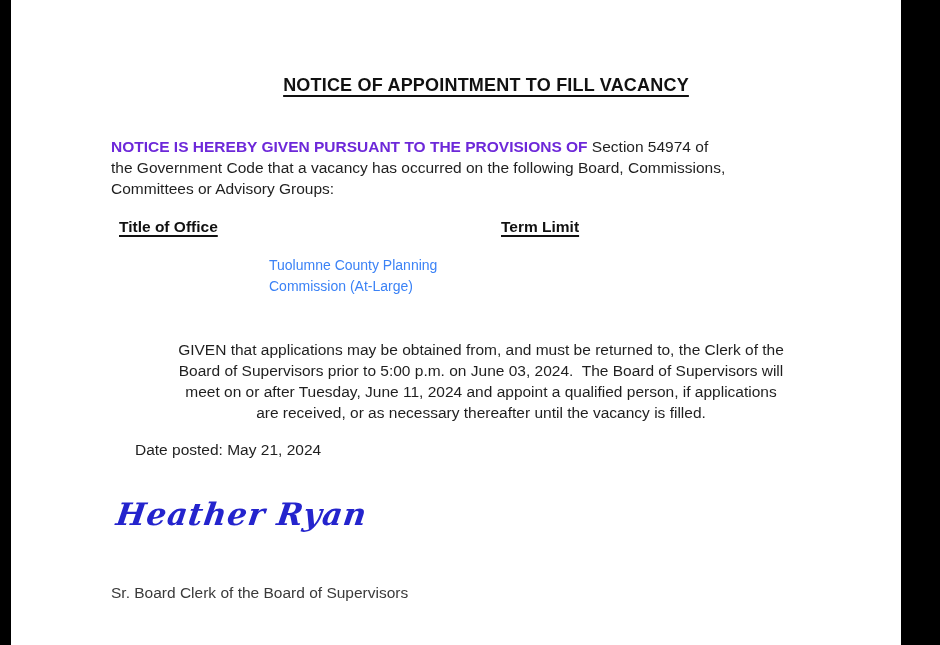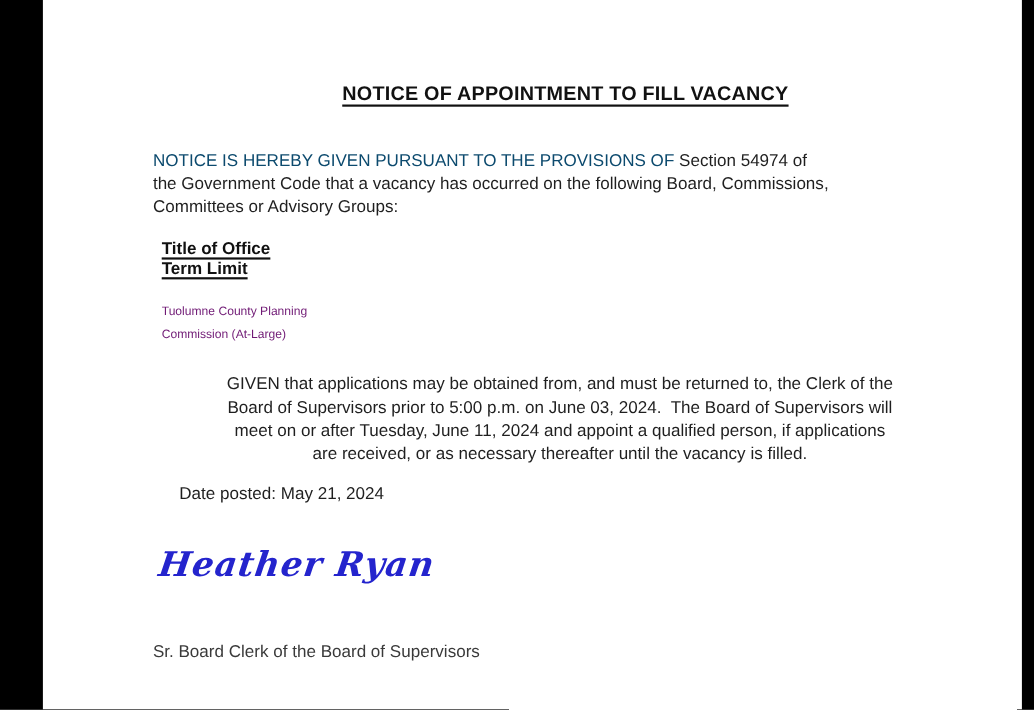--- a/index.html
+++ b/index.html
@@ -12,21 +12,21 @@
     overflow: hidden;
   }
   .canvas {
     position: relative;
     width: 940px;
     height: 645px;
     background: #000000;
   }
   .page {
     position: absolute;
-    left: 39px;
+    left: 11px;
     top: 0;
     width: 890px;
     height: 645px;
     background: #ffffff;
   }
   .doc-title {
     position: absolute;
     top: 75px;
     left: 60px;
     right: 0;
@@ -42,48 +42,48 @@
   .para {
     position: absolute;
     left: 100px;
     width: 740px;
     font-size: 15.5px;
     line-height: 21px;
     color: #1f1f1f;
     white-space: pre-line;
   }
   .intro { top: 136px; }
-  .bold-lead { font-weight: normal; color: #0c4a6e; margin-top: 20px; }
+  .bold-lead { font-weight: bold; color: #6d28d9; margin-top: 20px; }
   .office-table {
     position: absolute;
     top: 218px;
     left: 108px;
     display: flex;
     flex-direction: column;
   }
   .table-header-row, .table-value-row {
     display: flex;
-    flex-direction: column;
+    flex-direction: row;
     justify-content: center;
   }
   .col1 { width: 382px; }
   .col2 { width: 300px; }
   .col-header {
     font-size: 15.5px;
     font-weight: bold;
     color: #111111;
     text-decoration: underline;
     text-decoration-thickness: 2px;
     text-underline-offset: 3px;
   }
   .table-value-row { margin-top: 19px; }
   .cell {
-    font-size: 11px;
+    font-size: 14px;
     line-height: 21px;
-    color: #701a75;
+    color: #3b82f6;
     white-space: pre-line;
   }
   .body-para { top: 339px; text-align: center; }
   .date-posted { top: 439px; margin-left: 24px; }
   .signature-name {
     position: absolute;
     top: 496px;
     left: 103px;
     font-family: "DejaVu Serif", serif;
     font-style: italic;

